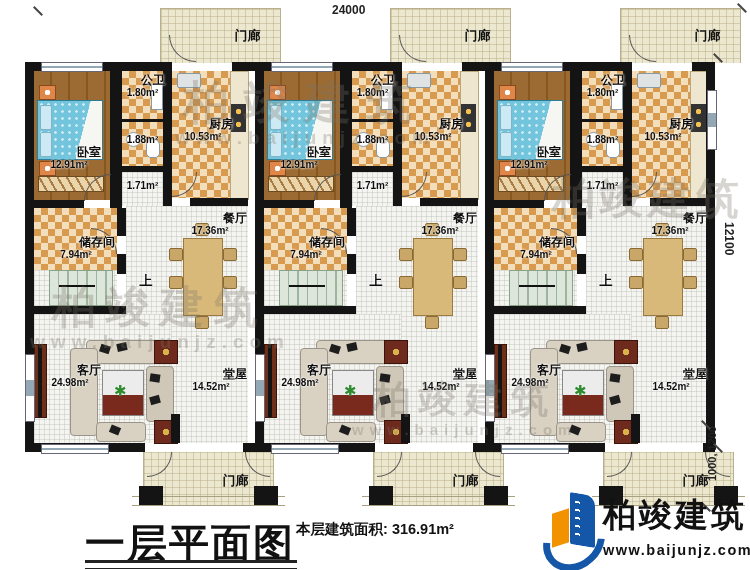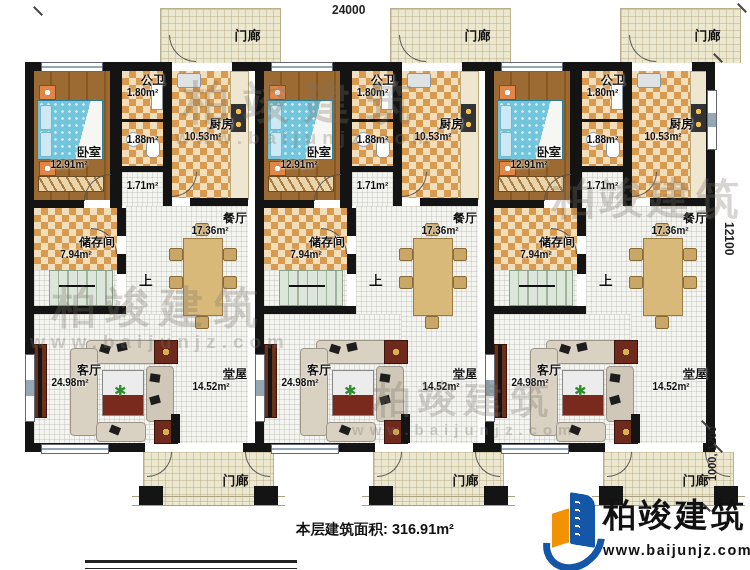--- a/index.html
+++ b/index.html
@@ -552,20 +552,21 @@
   <div class="wm" id="wm3">
     <span class="t">柏竣建筑</span>
     <span class="u">www.baijunjz.com</span>
   </div>
   <div class="wm" id="wm4">
     <span class="t">柏竣建筑</span>
     <span class="u">www.baijunjz.com</span>
   </div>
 
   <div id="title">
+    <span class="pt">一层平面图</span>
   </div>
   <div id="title-underline"></div>
 
   <div class="statcol" id="st1">
     <div class="row">
       <span>本层建筑面积:</span> <span>316.91m²</span>
     </div>
   </div>
   <div class="statcol" id="st2">
   </div>

